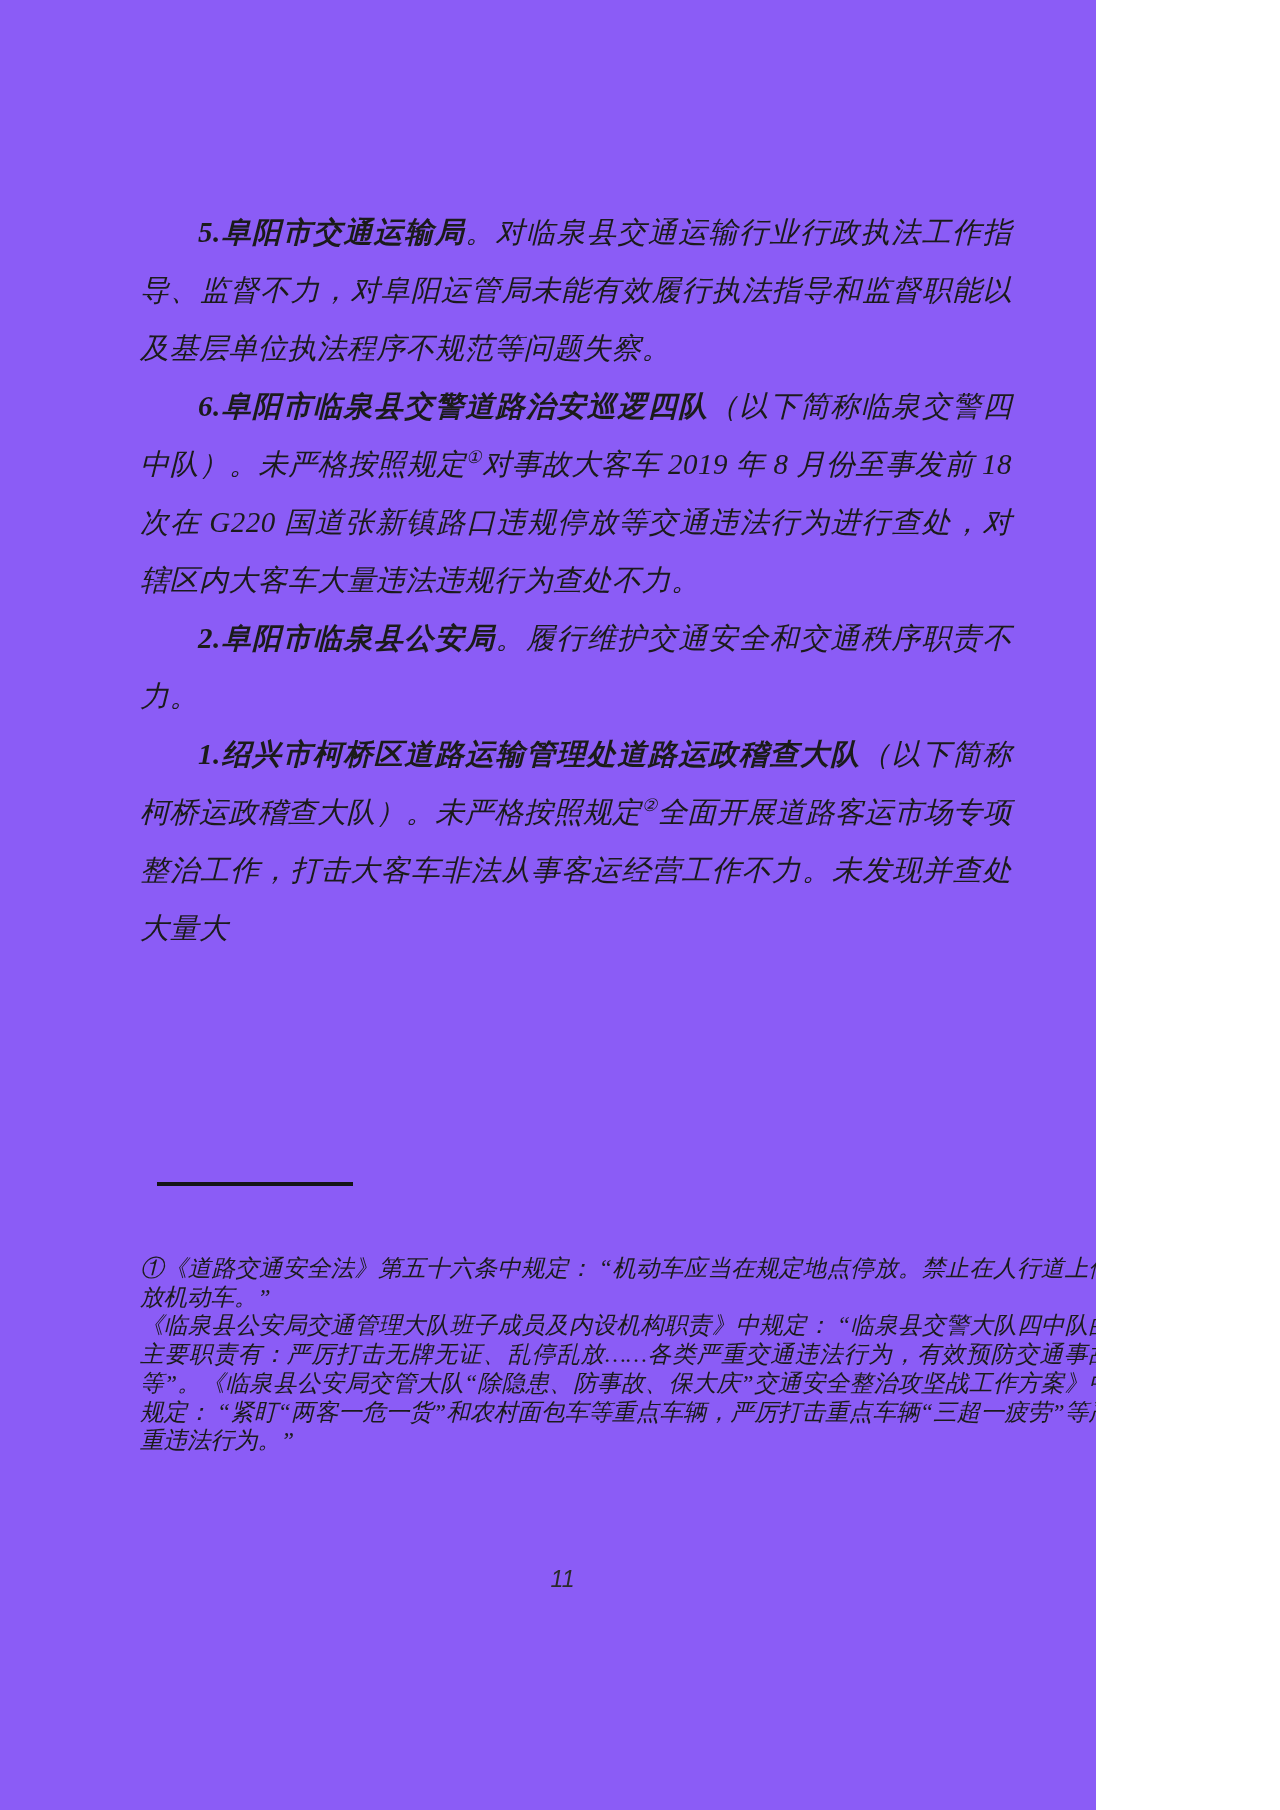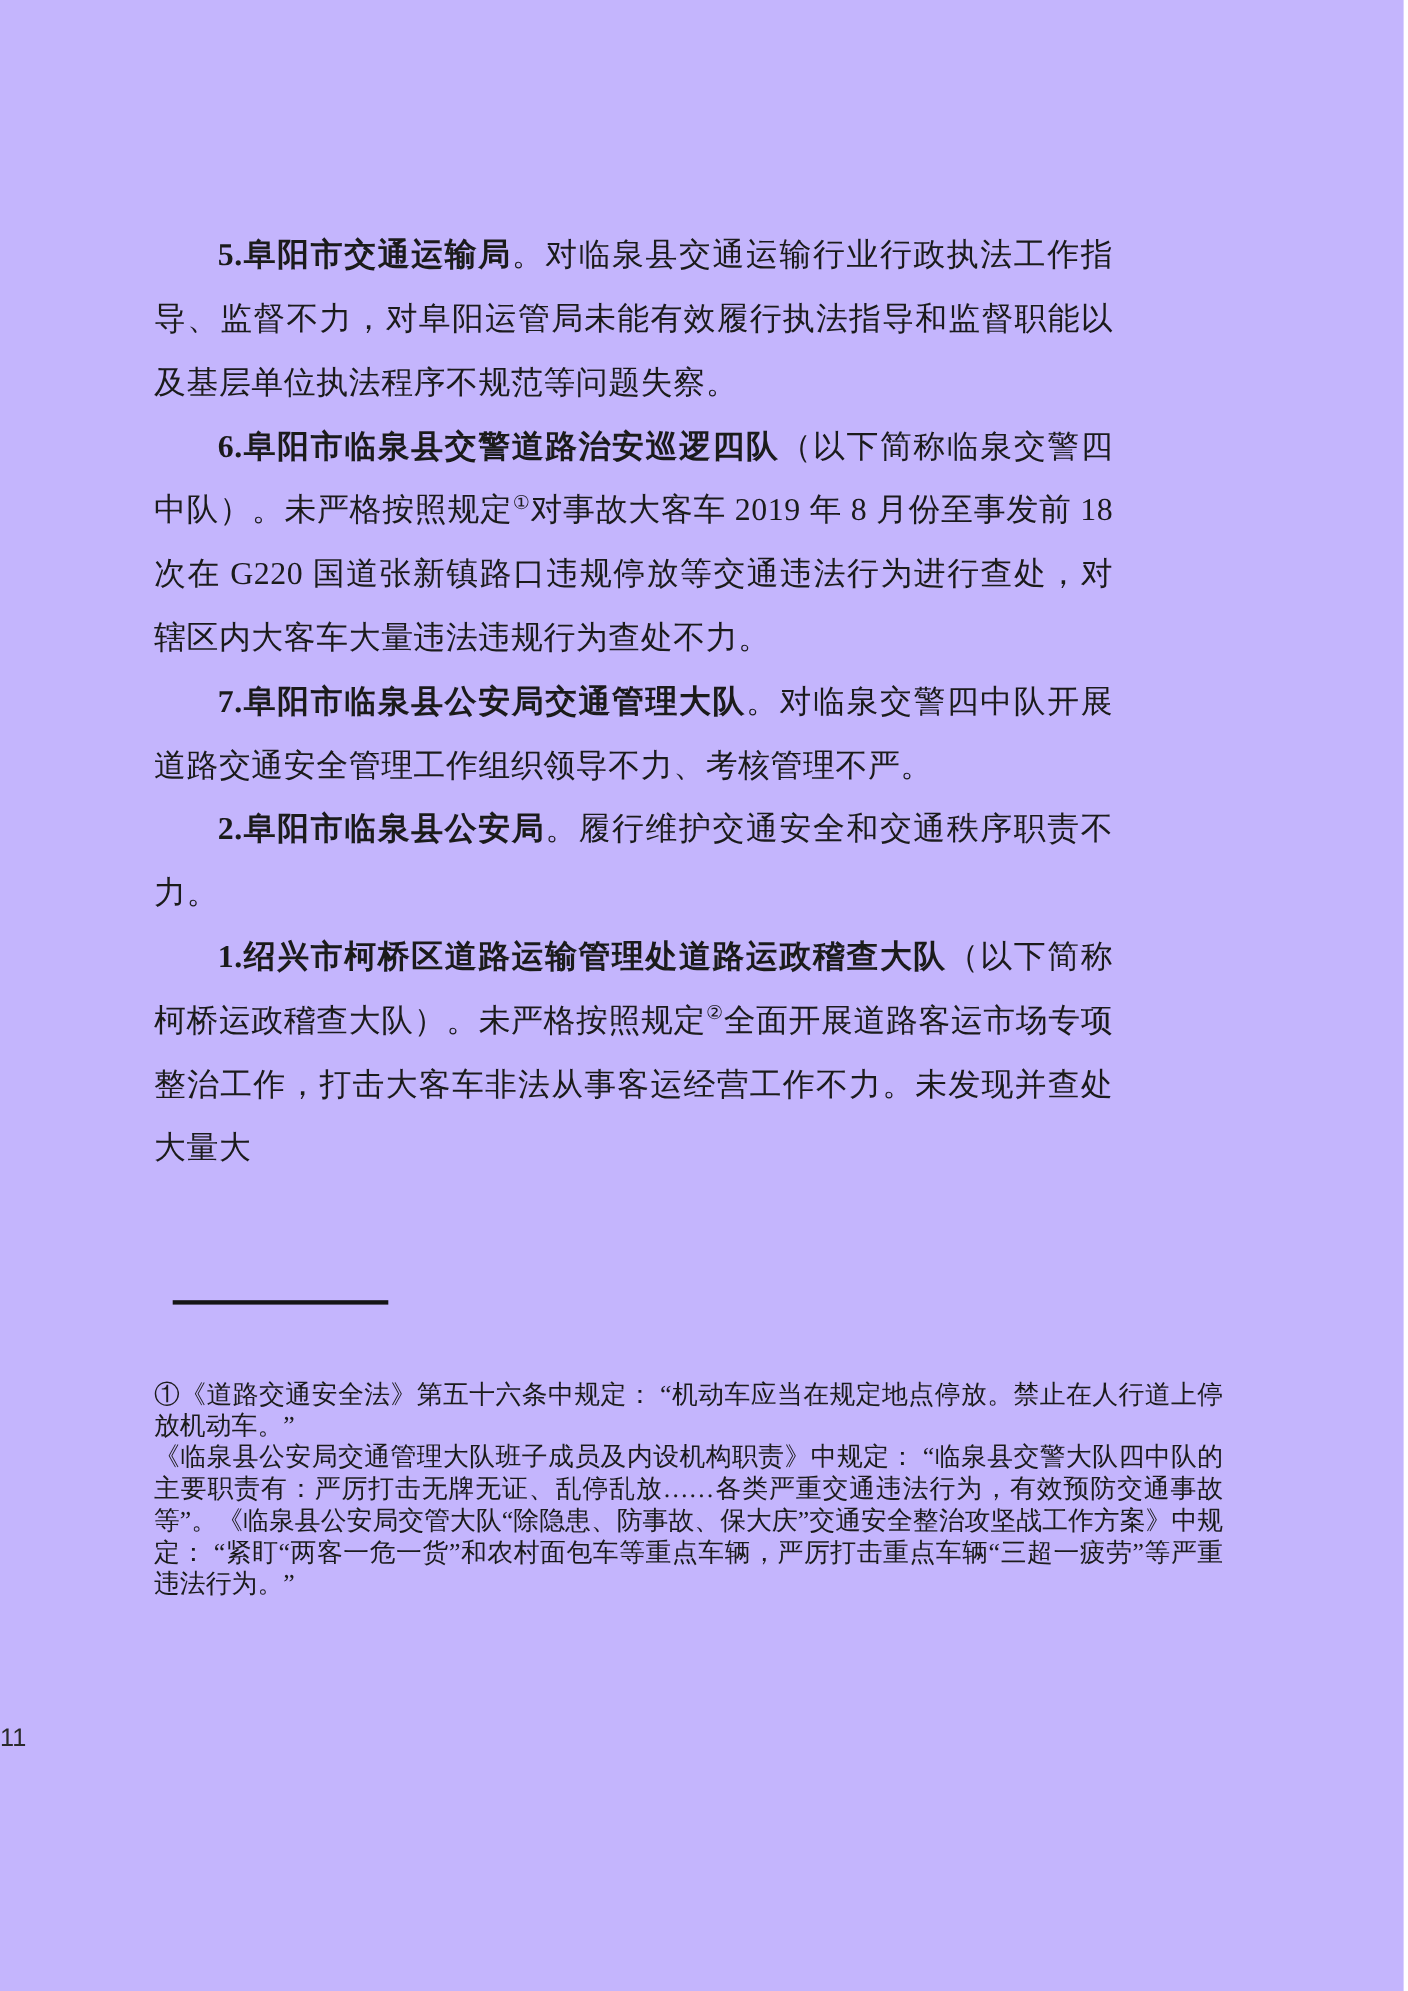--- a/index.html
+++ b/index.html
@@ -1,24 +1,25 @@
 <!DOCTYPE html>
 <html><head>
 <meta charset="utf-8">
 <style>
   * { margin: 0; padding: 0; box-sizing: border-box; }
   html, body { background: #ffffff; }
   .page {
     position: relative;
-    width: 1276px;
+    width: 1096px;
     height: 1810px;
-    background: #c4b5fd;
+    background: #8b5cf6;
     font-family: "Liberation Serif", serif;
     color: #1b1b1b;
     overflow: hidden;
+    font-style: italic;
   }
   .body-text {
     position: absolute;
     left: 140px;
     top: 203px;
     width: 872px;
     font-size: 29px;
     line-height: 58px;
     text-align: justify;
     letter-spacing: 0.5px;
@@ -45,33 +46,34 @@
     width: 972px;
     font-size: 23.5px;
     line-height: 28.7px;
     text-align: justify;
   }
   .page-number {
     position: absolute;
     left: 0;
     right: 0;
     top: 1566px;
+    text-align: center;
     font-family: "Liberation Sans", sans-serif;
     font-size: 23px;
     color: #2a2a2a;
+    padding-left: 29px;
   }
 </style>
 </head>
 <body>
 
 <div class="page">
   <div class="body-text">
       <p class="para"><span class="b">5.阜阳市交通运输局</span><span>。对临泉县交通运输行业行政执法工作指导、监督不力，对阜阳运管局未能有效履行执法指导和监督职能以及基层单位执法程序不规范等问题失察。</span></p>
       <p class="para"><span class="b">6.阜阳市临泉县交警道路治安巡逻四队</span><span>（以下简称临泉交警四中队）。未严格按照规定</span><span class="sup">①</span><span>对事故大客车 2019 年 8 月份至事发前 18 次在 G220 国道张新镇路口违规停放等交通违法行为进行查处，对辖区内大客车大量违法违规行为查处不力。</span></p>
-      <p class="para"><span class="b">7.阜阳市临泉县公安局交通管理大队</span><span>。对临泉交警四中队开展道路交通安全管理工作组织领导不力、考核管理不严。</span></p>
       <p class="para"><span class="b">2.阜阳市临泉县公安局</span><span>。履行维护交通安全和交通秩序职责不力。</span></p>
       <p class="para"><span class="b">1.绍兴市柯桥区道路运输管理处道路运政稽查大队</span><span>（以下简称柯桥运政稽查大队）。未严格按照规定</span><span class="sup">②</span><span>全面开展道路客运市场专项整治工作，打击大客车非法从事客运经营工作不力。未发现并查处大量大</span></p>
     </div>
   <div class="fn-divider"></div>
   <div class="footnotes">
       <p class="fn">①《道路交通安全法》第五十六条中规定： “机动车应当在规定地点停放。禁止在人行道上停放机动车。”</p>
       <p class="fn">《临泉县公安局交通管理大队班子成员及内设机构职责》中规定： “临泉县交警大队四中队的主要职责有：严厉打击无牌无证、乱停乱放……各类严重交通违法行为，有效预防交通事故等”。《临泉县公安局交管大队“除隐患、防事故、保大庆”交通安全整治攻坚战工作方案》中规定： “紧盯“两客一危一货”和农村面包车等重点车辆，严厉打击重点车辆“三超一疲劳”等严重违法行为。”</p>
     </div>
   <div class="page-number">11</div>
 </div>

